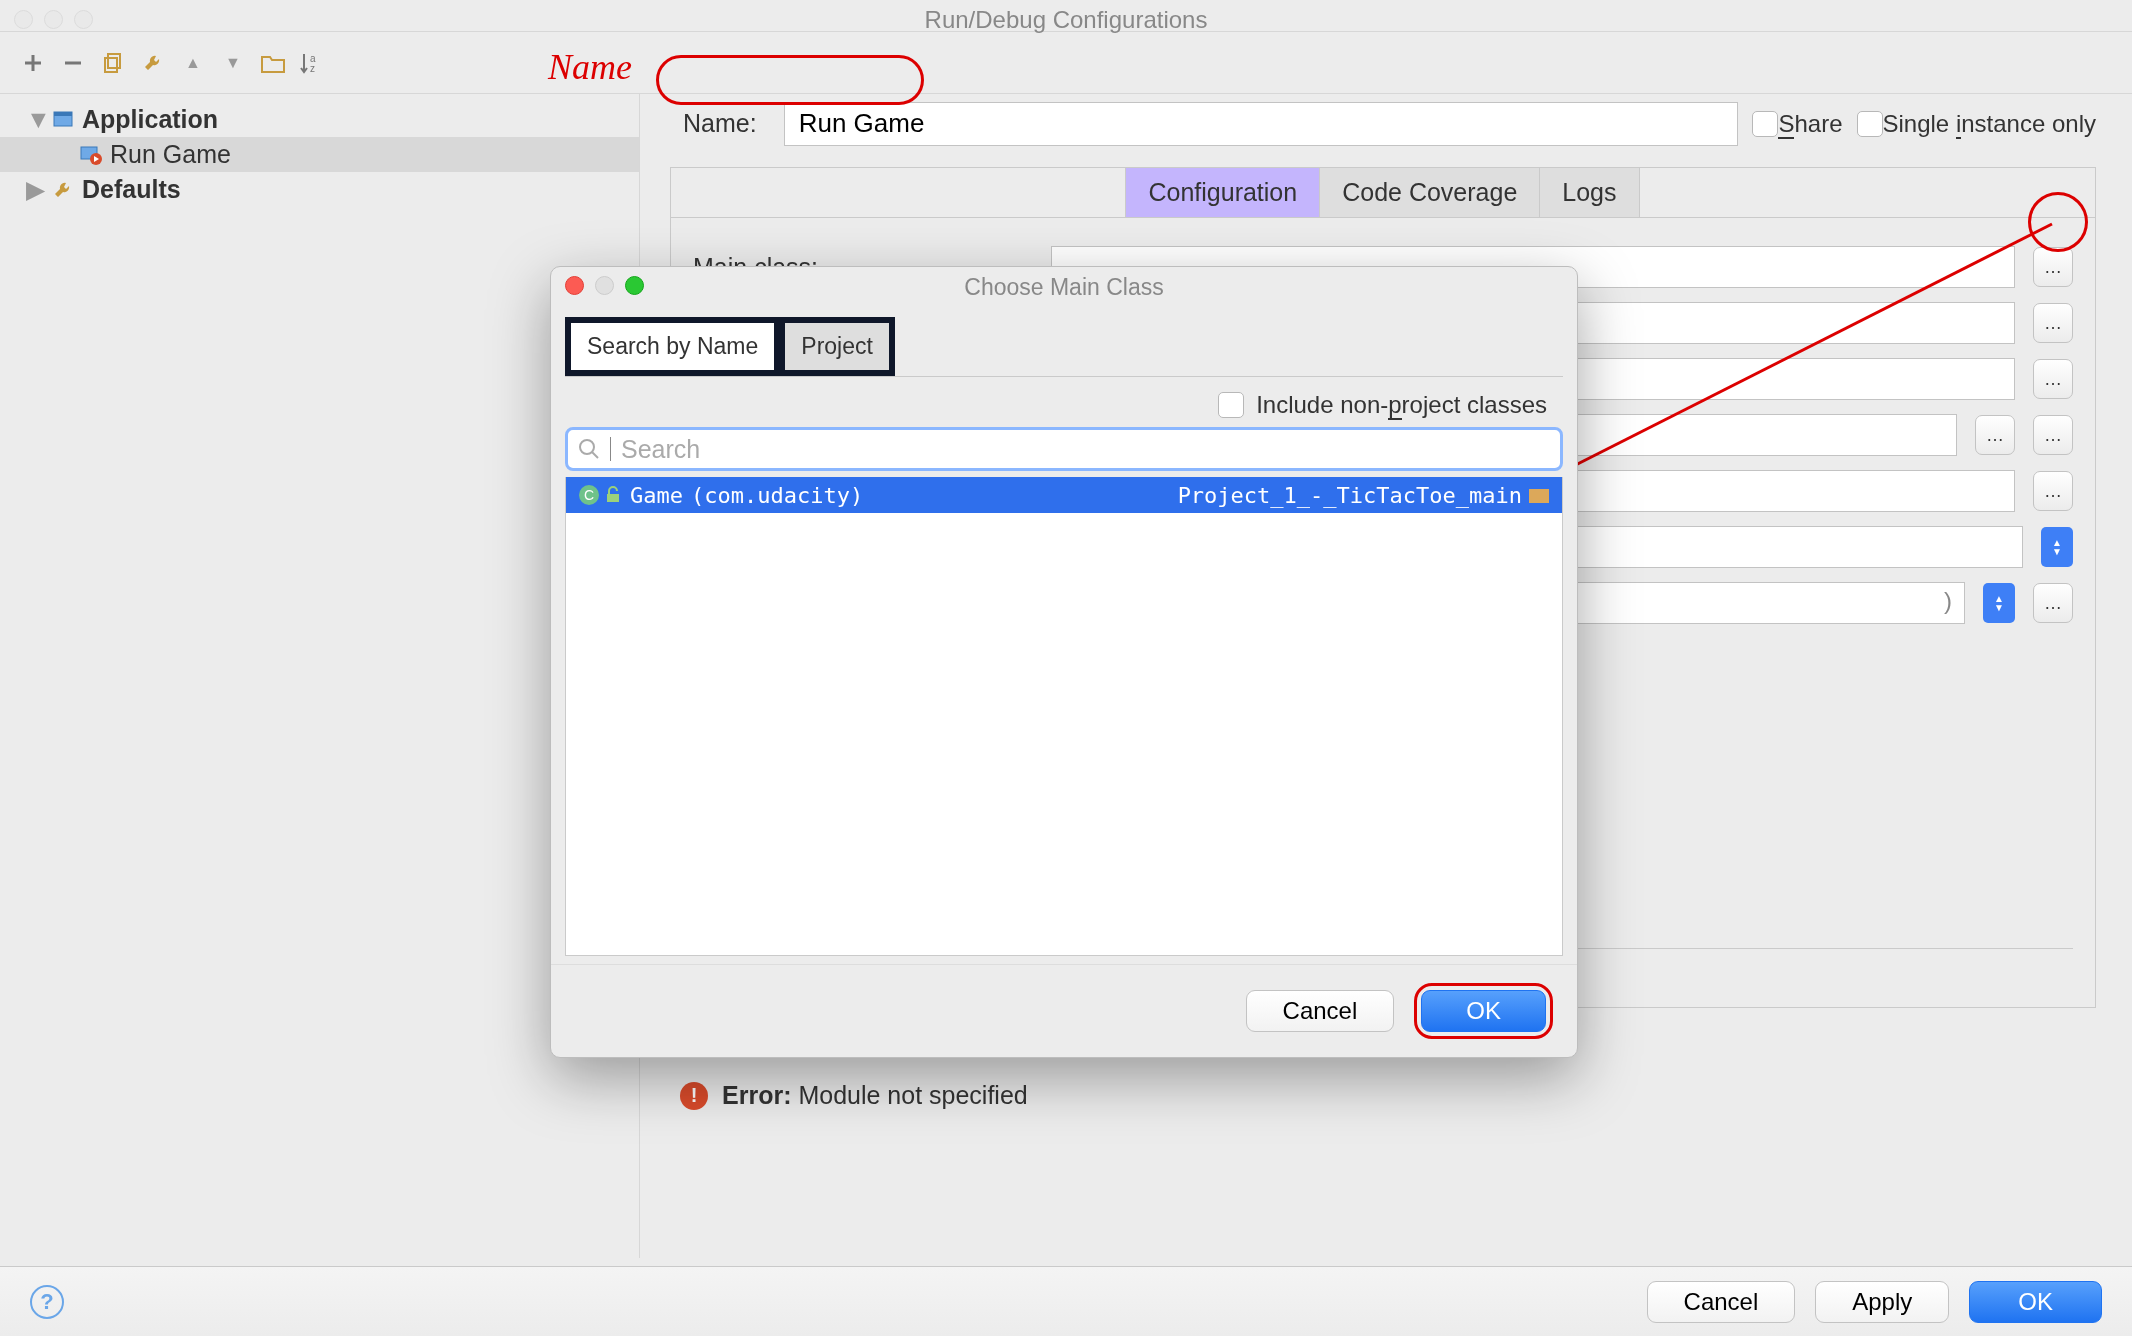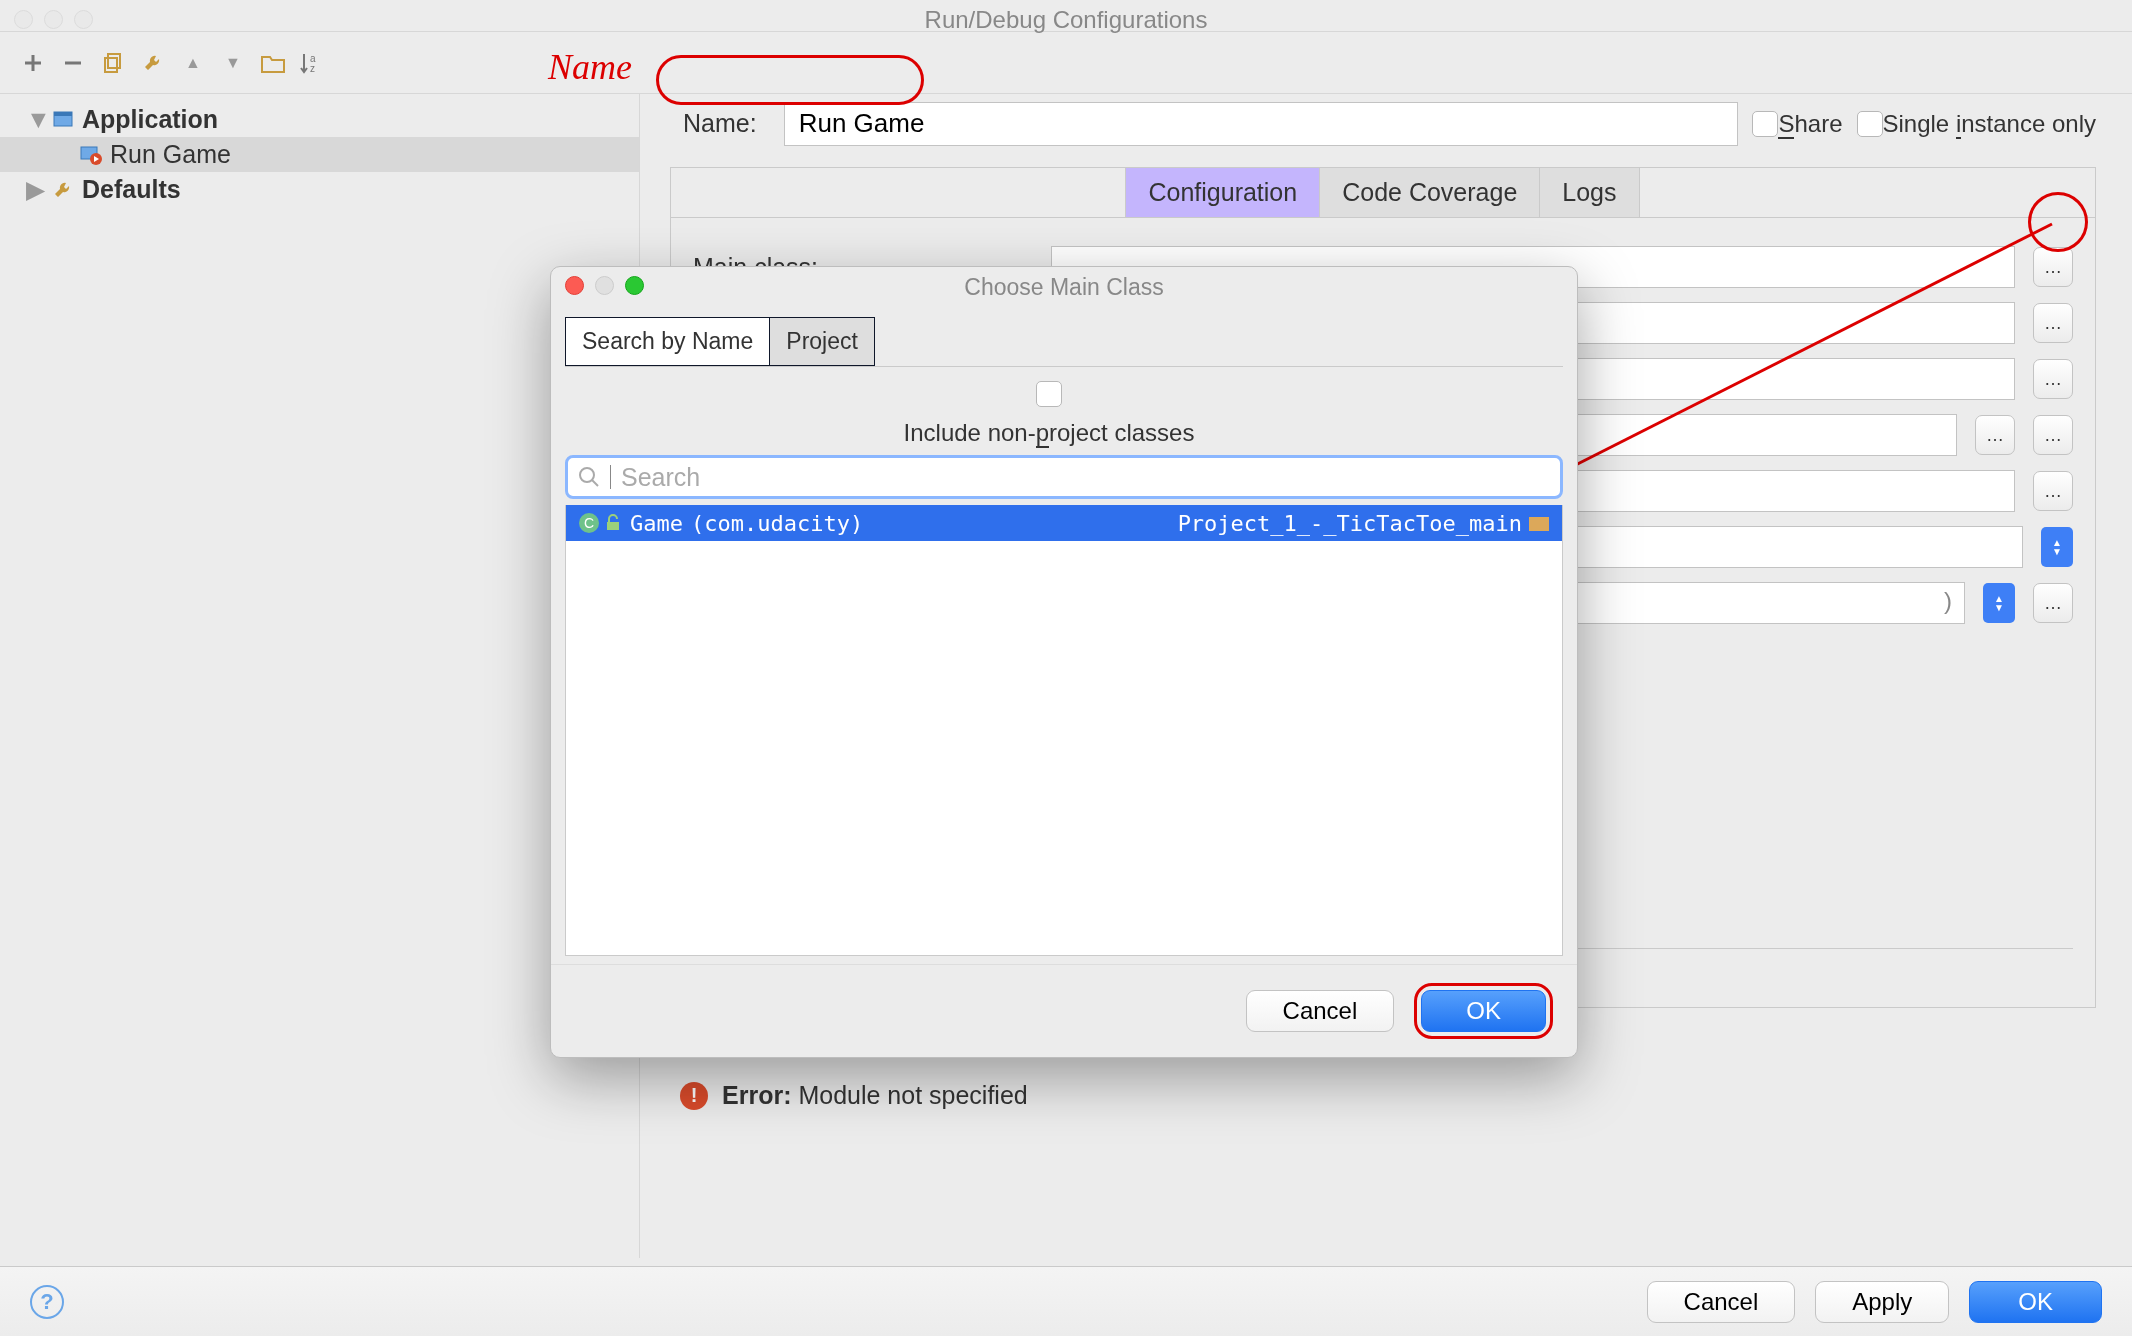--- a/index.html
+++ b/index.html
@@ -55,24 +55,24 @@
   .btn{height:42px;padding:0 36px;border:1px solid #c3c3c3;border-radius:9px;background:linear-gradient(#ffffff,#f2f2f2);font-size:24px;}
   .btn.primary{background:linear-gradient(#57a0fc,#1f73f1);color:#fff;border-color:#1f73f1;}
   
   .modal{position:absolute;left:550px;top:266px;width:1028px;height:792px;background:#ececec;border:1px solid #bdbdbd;border-radius:10px;box-shadow:0 20px 60px rgba(0,0,0,.35);display:flex;flex-direction:column;}
   .m-title{height:40px;text-align:center;color:#888;font-size:23px;line-height:40px;position:relative;}
   .m-traffic{position:absolute;left:14px;top:9px;display:flex;gap:11px;}
   .m-traffic .tl.red{background:#fc5b53;border-color:#e33e35;}
   .m-traffic .tl.gray{background:#e0e0e0;border-color:#ccc;}
   .m-traffic .tl.green{background:#2ac833;border-color:#13a61a;}
   .m-tabs{display:flex;margin:10px 14px 0 14px;}
-  .m-tab{padding:10px 16px;font-size:23px;border:1px solid #0f172a;background:#dedede;margin-right:-1px;}
+  .m-tab{padding:10px 16px;font-size:23px;border:6px solid #0f172a;background:#dedede;margin-right:-1px;}
   .m-tab.sel{background:#fff;}
   .m-line{height:1px;background:#cacaca;margin:0 14px;}
-  .m-chk{display:flex;justify-content:flex-end;align-items:center;gap:12px;padding:14px 30px 8px 0;font-size:24px;flex-direction:column;}
+  .m-chk{display:flex;justify-content:flex-end;align-items:center;gap:12px;padding:14px 30px 8px 0;font-size:24px;}
   .m-search{margin:0 14px 6px 14px;height:44px;border:3px solid #8bb7ff;border-radius:8px;background:#fff;display:flex;align-items:center;padding:0 10px;color:#aaa;font-size:25px;gap:10px;}
   .m-list{flex:1;margin:0 14px;border:1px solid #cacaca;border-top:none;background:#fff;overflow:hidden;}
   .m-row{display:flex;align-items:center;height:36px;padding:0 12px;font-family:Menlo,monospace;font-size:22px;}
   .m-row.sel{background:#2f6fec;color:#fff;}
   .m-row .right-t{margin-left:auto;}
   .m-foot{display:flex;justify-content:flex-end;gap:20px;padding:18px 24px;align-items:center;border-top:1px solid #ddd;margin-top:8px;}
   .ok-ring{border:3px solid #dc0000;border-radius:18px;padding:4px;}
   svg{display:block;}
 </style>
 </head>

